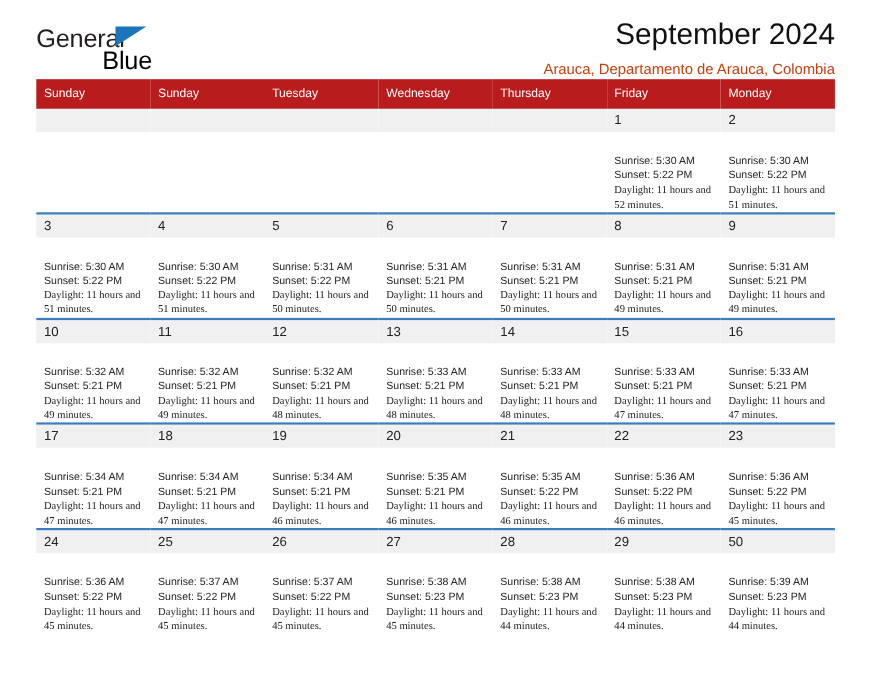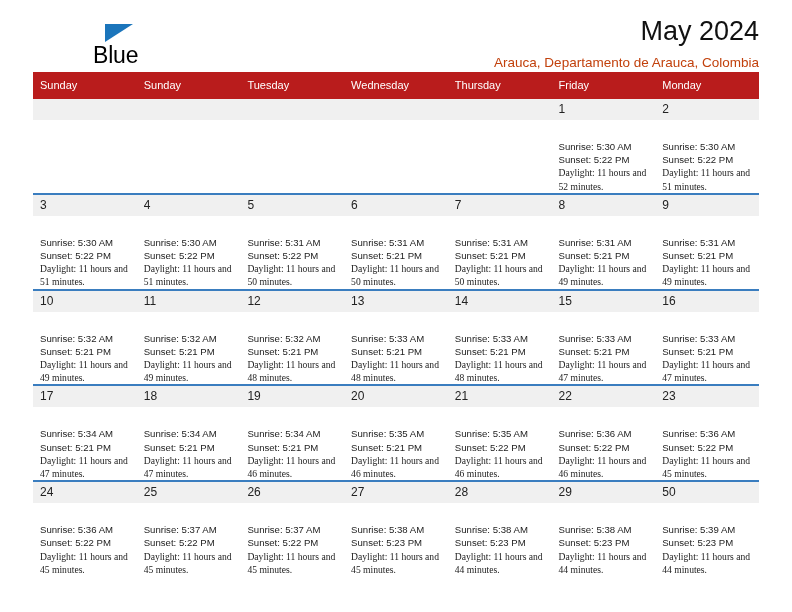--- a/index.html
+++ b/index.html
@@ -133,25 +133,26 @@
     background: #f0f0f0;
   }
 </style>
 </head>
 <body>
 
 <div class="page">
 
   <div class="header">
     <div class="logo">
+      <span class="logo-general">General</span>
       <span class="logo-tri"></span>
       <span class="logo-blue">Blue</span>
     </div>
     <div class="title-block">
-      <div class="cal-title">May 2024</div>
+      <div class="cal-title">September 2024</div>
       <div class="cal-subtitle">Arauca, Departamento de Arauca, Colombia</div>
     </div>
   </div>
 
   <table class="calendar">
     <thead>
       <tr>
         <th>Sunday</th>
         <th>Sunday</th>
         <th>Tuesday</th>

